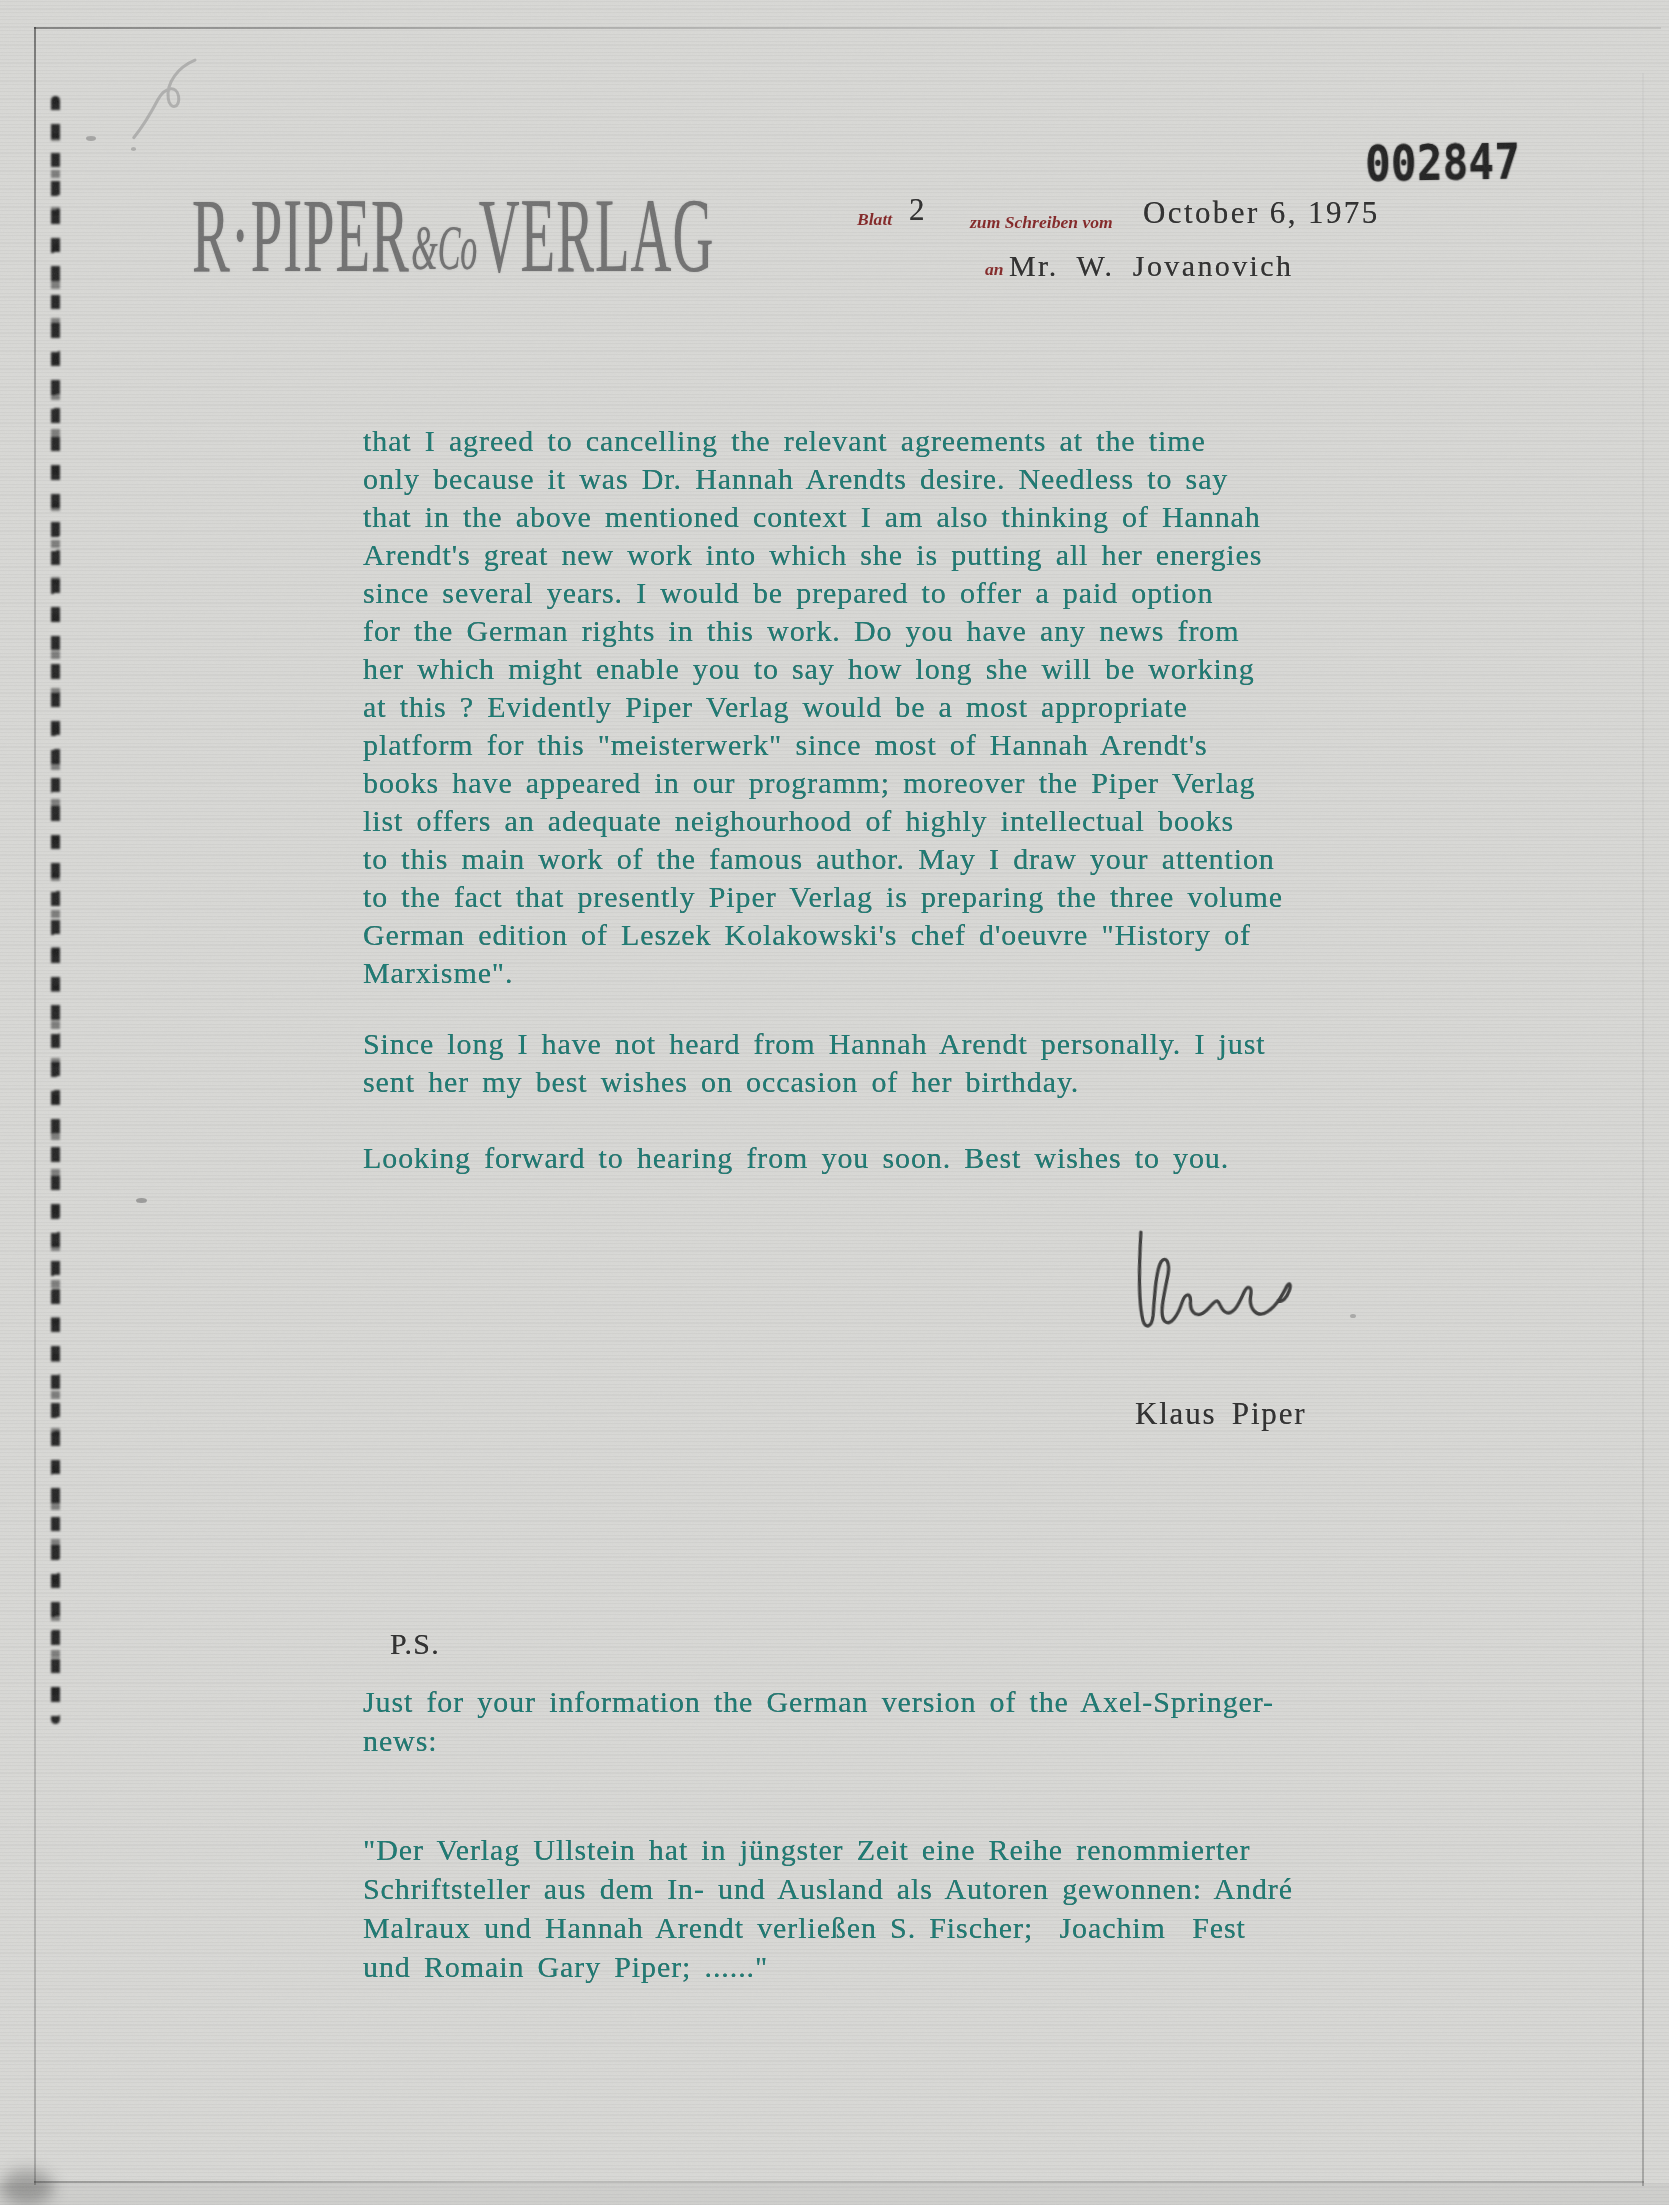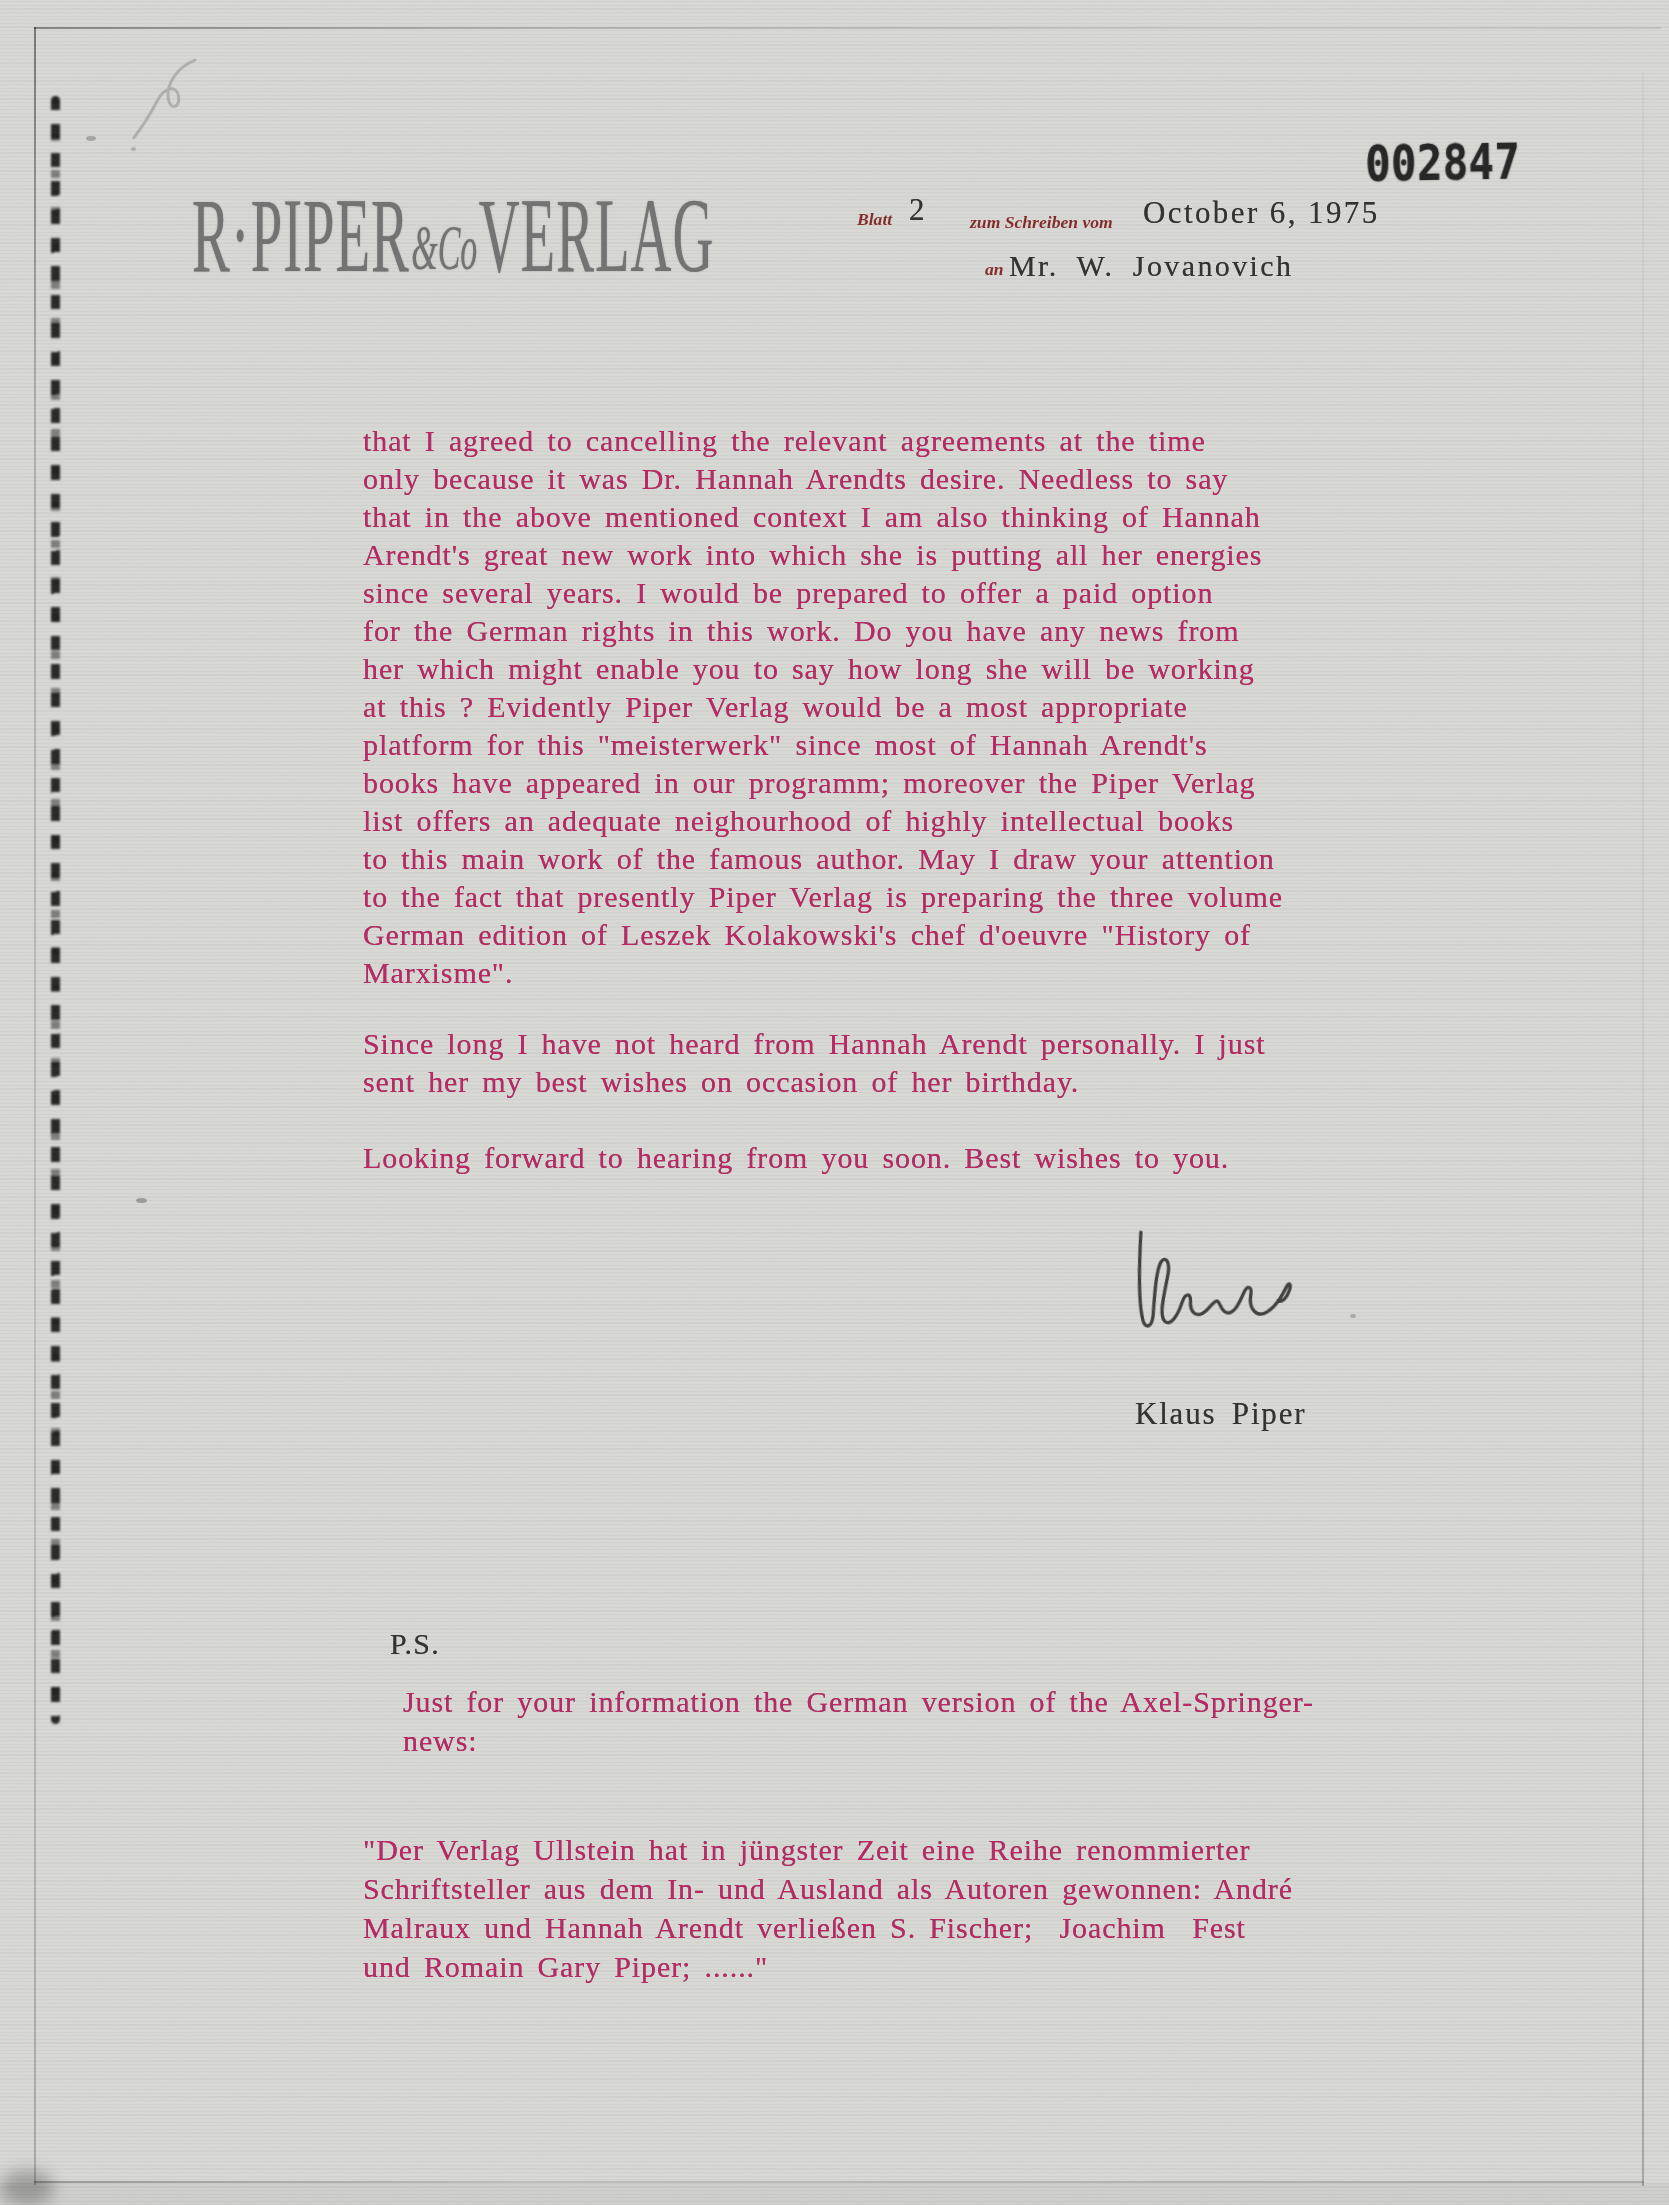--- a/index.html
+++ b/index.html
@@ -89,29 +89,29 @@
   .sheet-number{position:absolute;left:909px;top:192px;font-size:31px;}
   .date{position:absolute;left:1143px;top:195px;font-size:31px;letter-spacing:2.4px;}
   .recipient{position:absolute;left:1009px;top:249px;font-size:30px;letter-spacing:2.4px;word-spacing:8.5px;}
 
   
   .para{position:absolute;left:363px;}
   .para .line{
     font-family:"Liberation Serif",serif;
     font-size:30px;line-height:38px;
     letter-spacing:0.9px;word-spacing:4.8px;
-    color:#be185d;
+    color:#0f766e;
     text-shadow:0 0 0.6px rgba(35,35,35,.7);
     filter:blur(0.2px);
     white-space:pre;
   }
   .p1{top:422px;}
   .p2{top:1025px;}
   .p3{top:1139px;}
-  .ps-intro{top:1682px;margin-left:40px;}
+  .ps-intro{top:1682px;}
   .ps-intro .line{line-height:39px;}
   .quote{top:1830px;}
   .quote .line{line-height:39px;}
   .ps-label{position:absolute;left:362px;top:1627px;font-size:30px;letter-spacing:1.2px;margin-left:28px;}
 
   
   .signature-svg{position:absolute;left:1124px;top:1221px;transform:rotate(-3deg);}
   .typed-name{position:absolute;left:1135px;top:1396px;font-size:31px;letter-spacing:1.8px;word-spacing:6px;}
 
   .pencil-svg{position:absolute;left:121px;top:54px;opacity:.55;}

